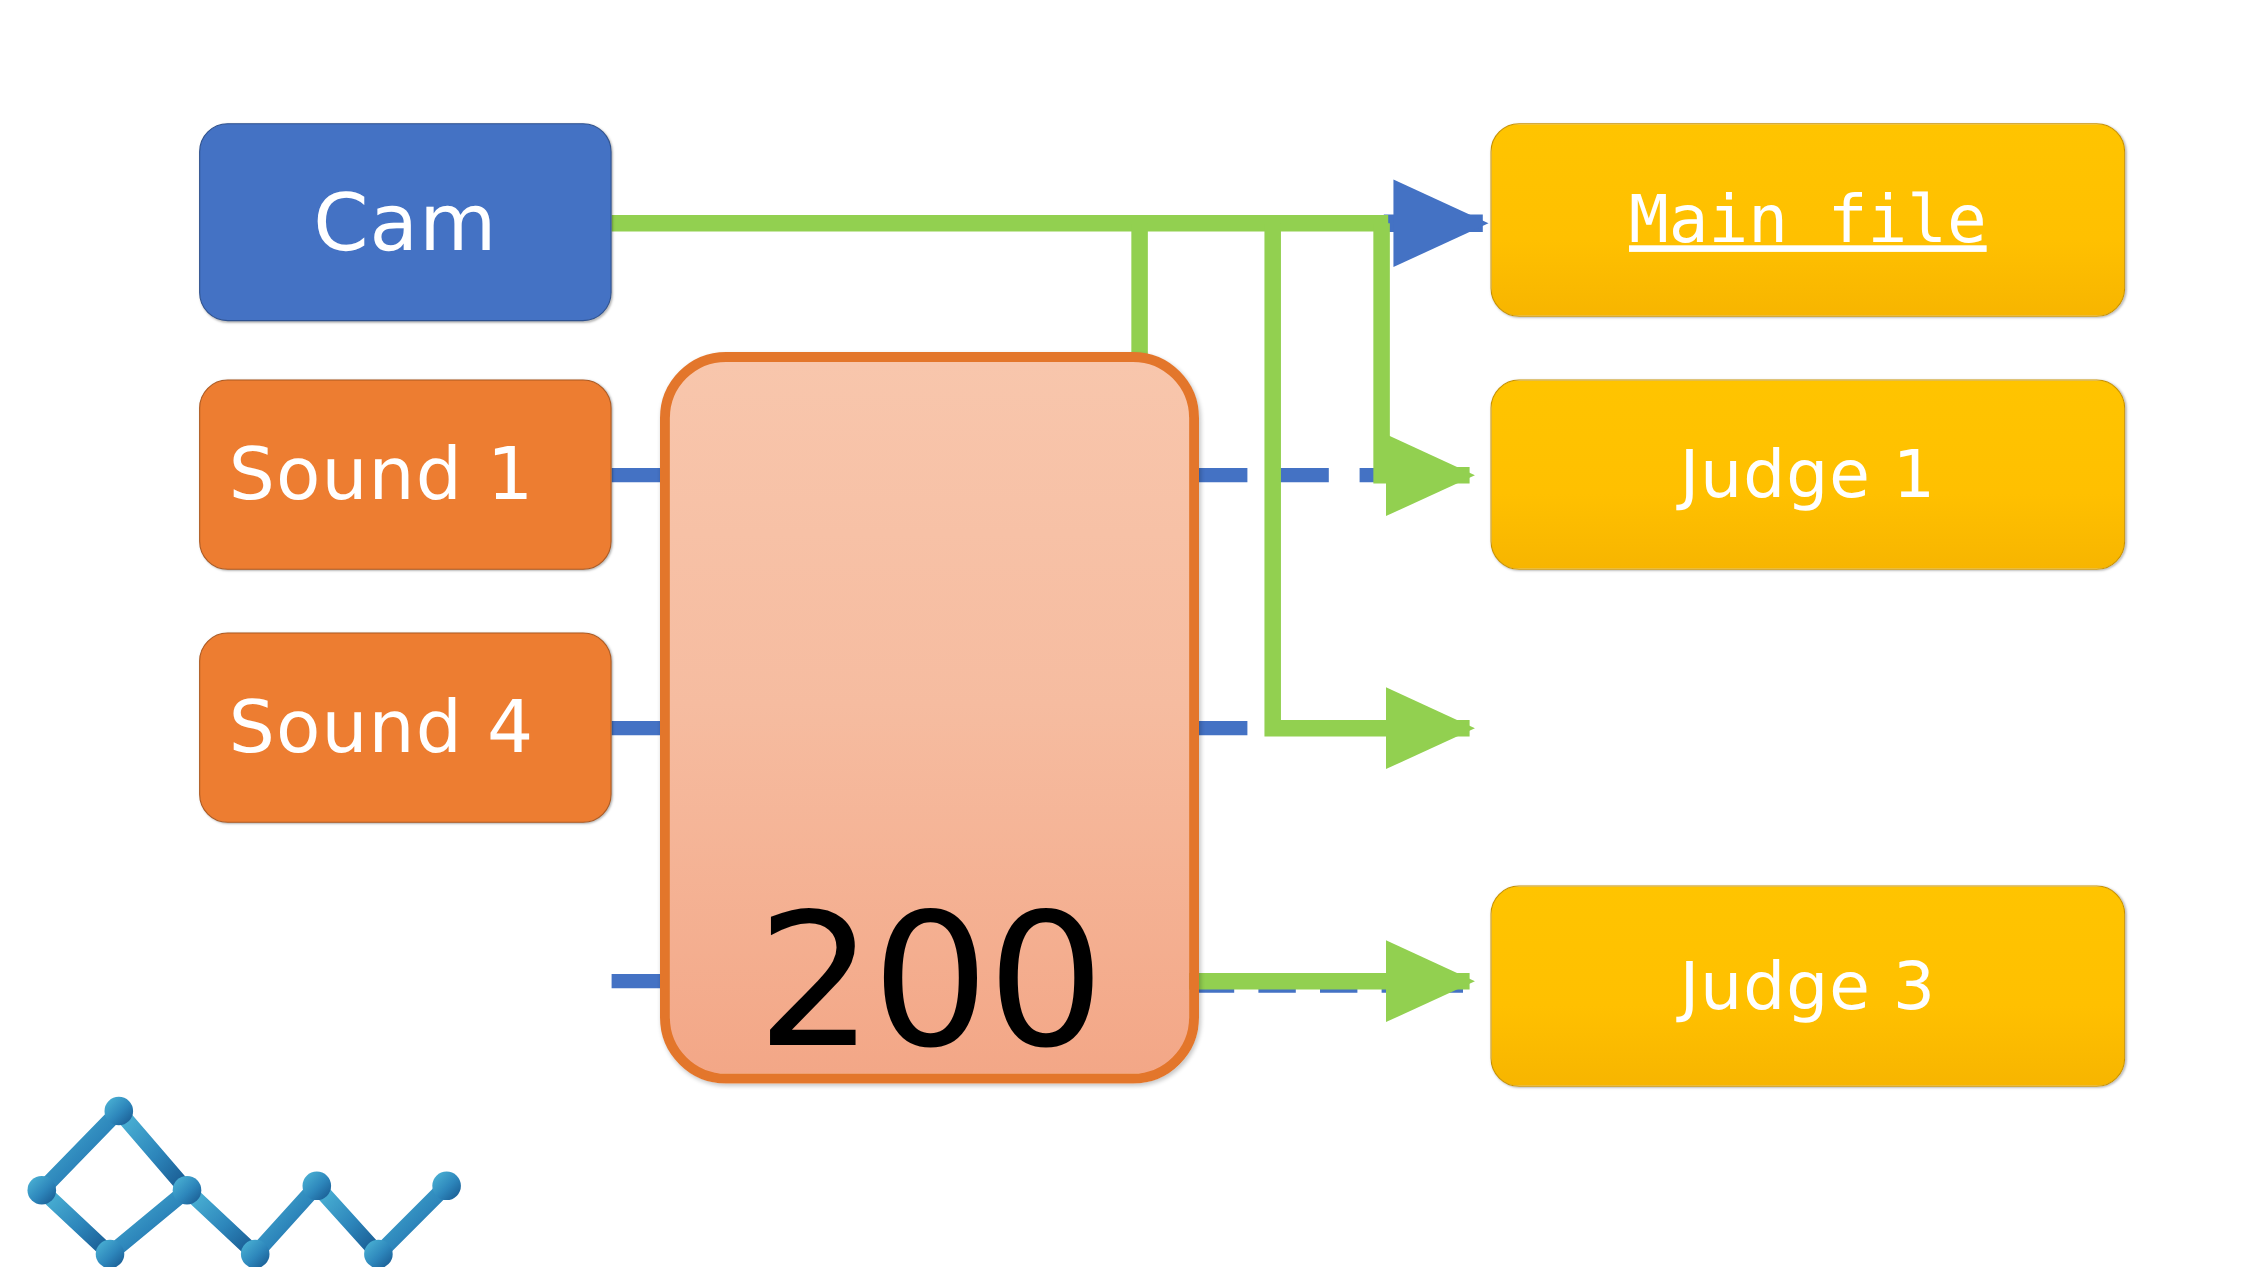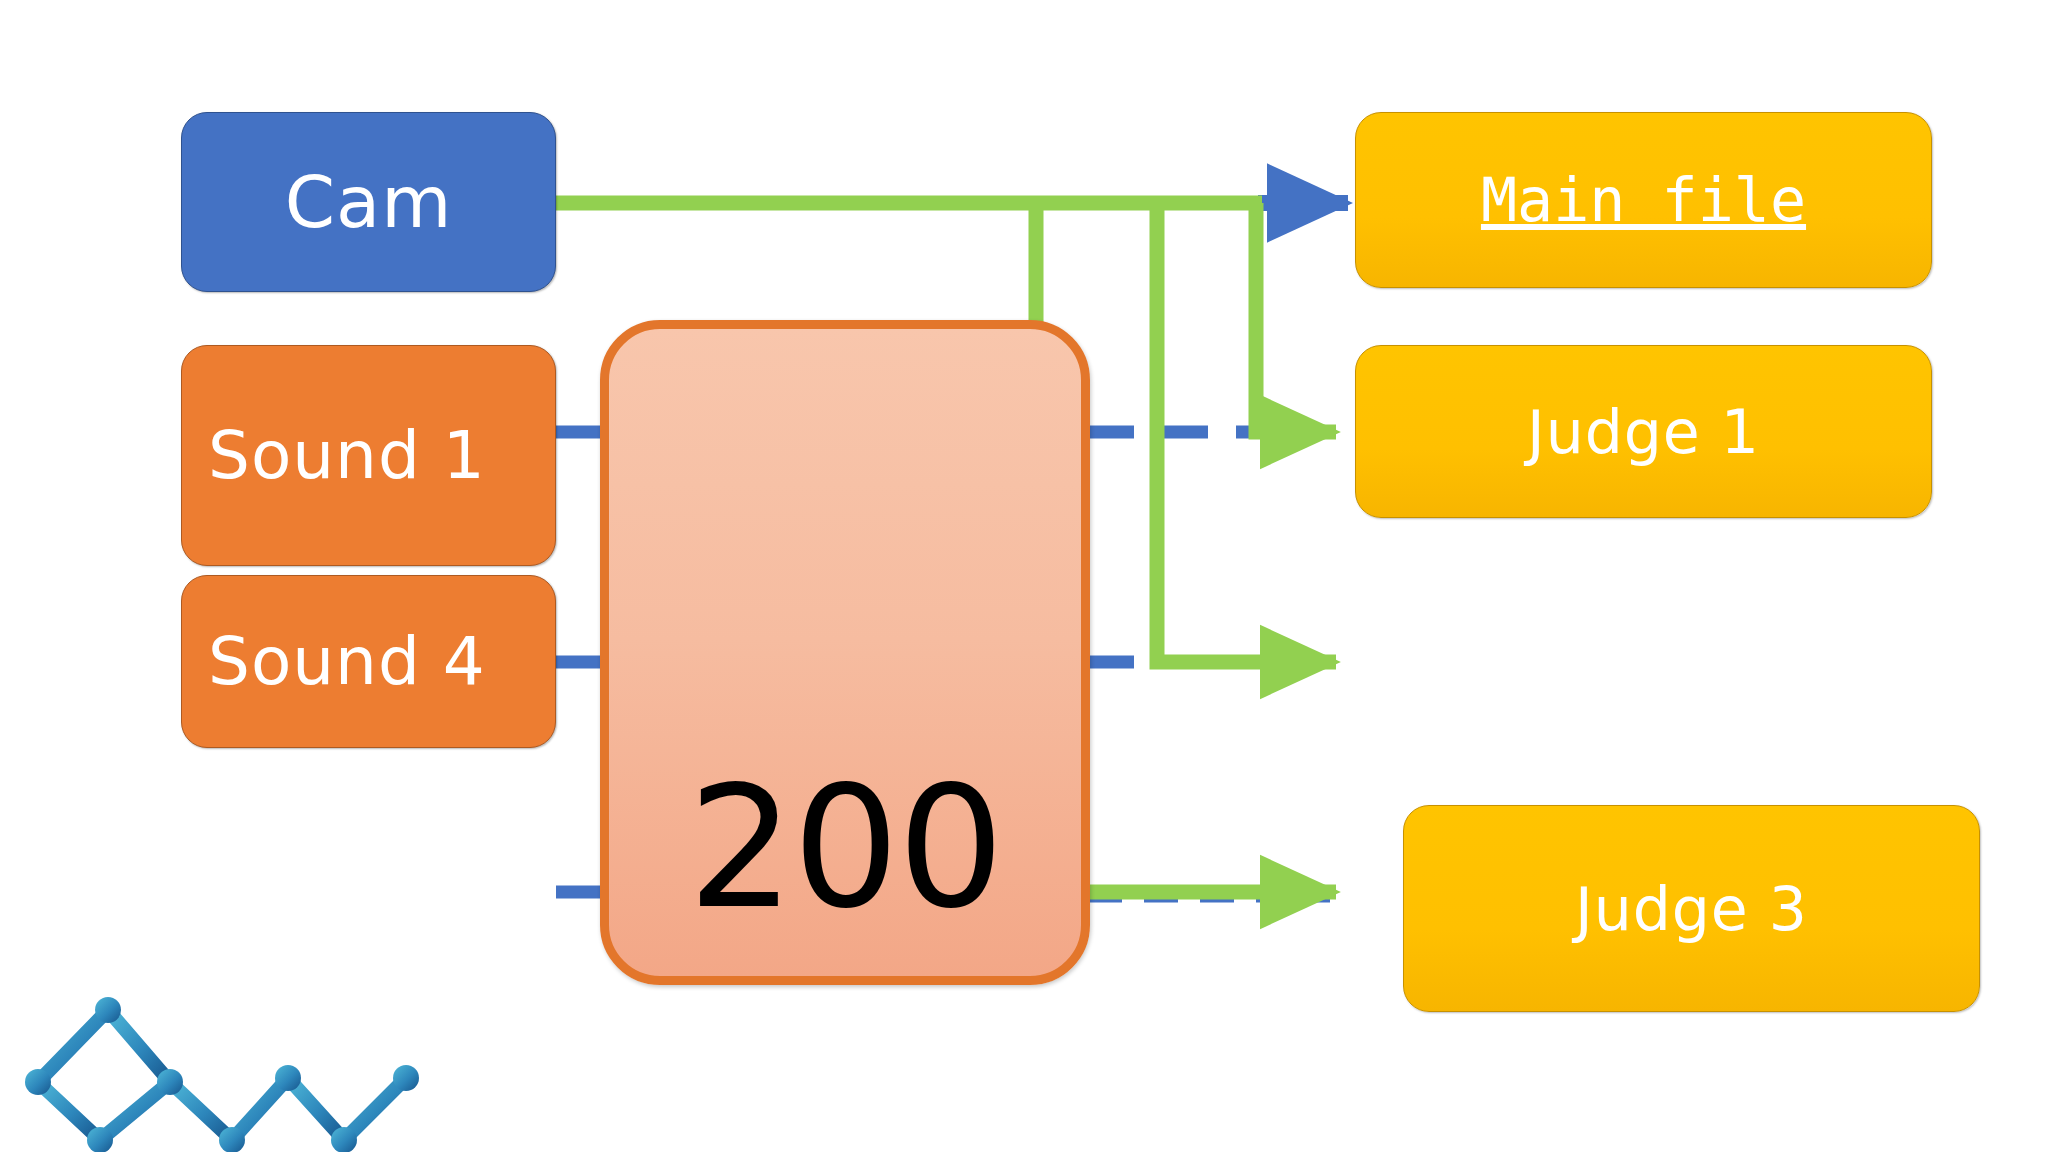--- a/index.html
+++ b/index.html
@@ -79,21 +79,20 @@
     box-shadow: 1px 2px 4px rgba(0,0,0,0.22);
     align-items: flex-end;
     justify-content: center;
     z-index: 2;
   }
   .node.hub .label {
     color: #000000;
     font-family: "DejaVu Sans", sans-serif;
     font-size: 168px;
     text-align: center;
-    padding-bottom: 44px;
     letter-spacing: -2px;
   }
 
   
   .node.dest {
     background: linear-gradient(180deg, #FFC400 0%, #FFC000 60%, #F7B500 100%);
     border: 1.5px solid #C79100;
     border-radius: 26px;
     box-shadow: 1px 1px 2px rgba(0,0,0,0.25);
   }
@@ -171,35 +170,35 @@
   </svg>
 
   <div class="node hub" style="left:600px; top:320px; width:490px; height:665px;">
     <div class="label">200</div>
   </div>
 
   <div class="node cam" style="left:181px; top:112px; width:375px; height:180px;">
     <div class="label">Cam</div>
   </div>
 
-  <div class="node sound" style="left:181px; top:345px; width:375px; height:221px;">
+  <div class="node sound" style="left:181px; top:345px; width:375px; height:173px;">
     <div class="label">Sound 1</div>
   </div>
 
   <div class="node sound" style="left:181px; top:575px; width:375px; height:173px;">
     <div class="label">Sound 4</div>
   </div>
 
 
   <div class="node dest mono" style="left:1355px; top:112px; width:577px; height:176px;">
     <div class="label">Main file</div>
   </div>
 
   <div class="node dest" style="left:1355px; top:345px; width:577px; height:173px;">
     <div class="label">Judge 1</div>
   </div>
 
 
-  <div class="node dest" style="left:1355px; top:805px; width:577px; height:207px;margin-left:48px;">
+  <div class="node dest" style="left:1355px; top:805px; width:577px; height:183px;">
     <div class="label">Judge 3</div>
   </div>
 
 </div>
 
 </body></html>

